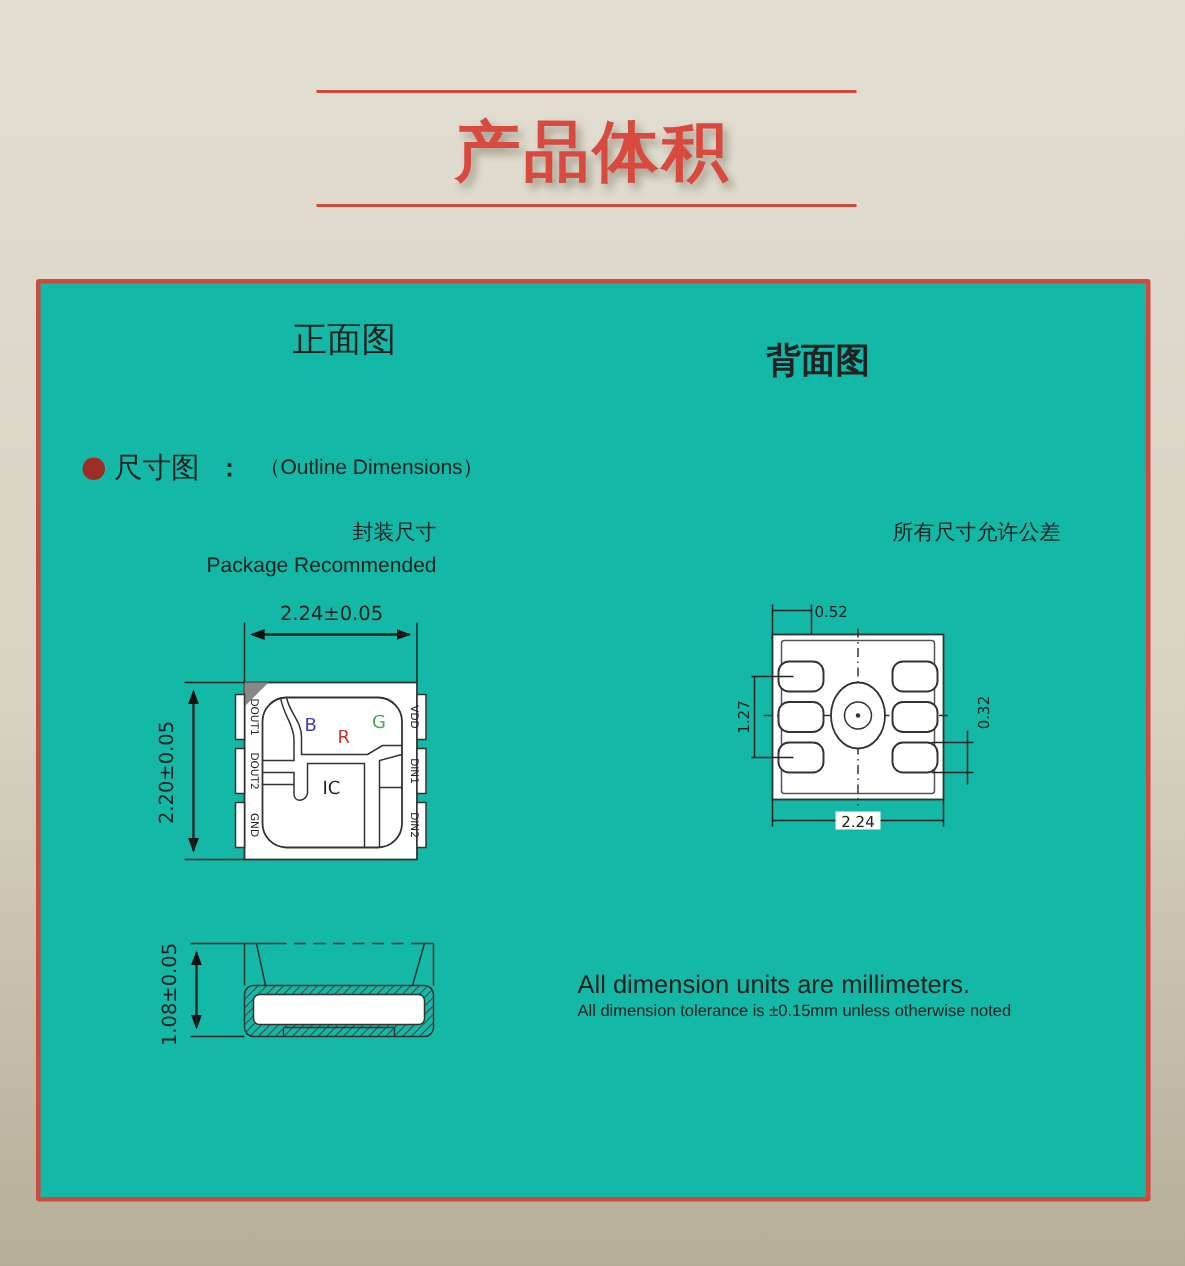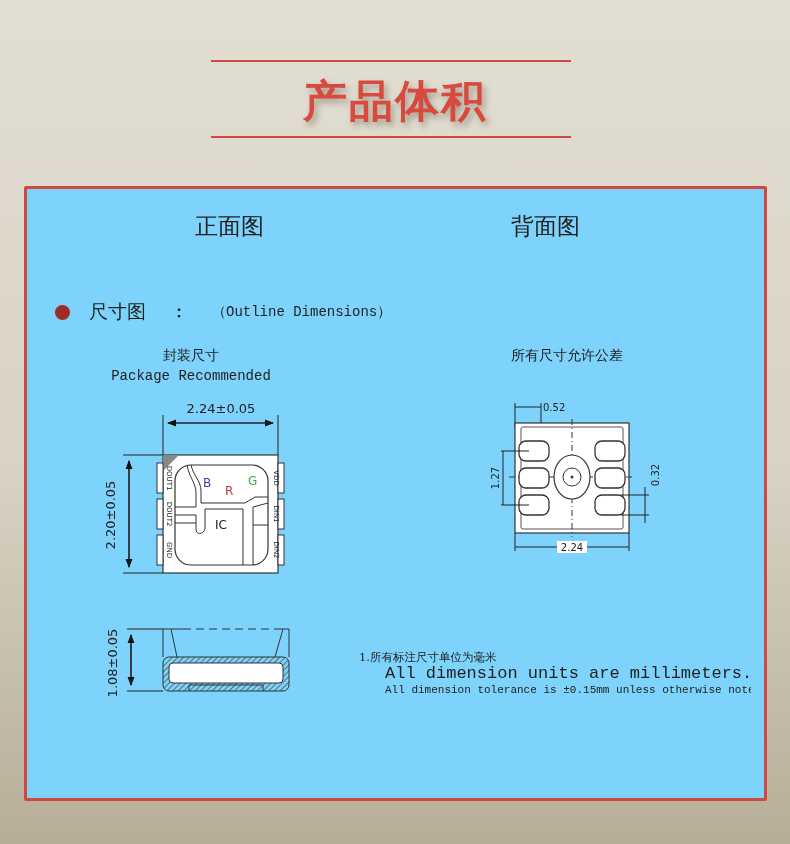--- a/index.html
+++ b/index.html
@@ -10,43 +10,43 @@
   }
   .rule{position:absolute;left:211px;width:360px;height:2px;background:#d0493f;}
   .title{
     position:absolute;left:0;width:790px;top:72px;text-align:center;
     font-family:"DejaVu Sans","Liberation Sans",sans-serif;
     font-size:44px;font-weight:bold;color:#d84a3f;letter-spacing:2px;
     text-shadow:3px 4px 6px rgba(90,80,60,0.45);
   }
   .frame{
     position:absolute;left:24px;top:186px;width:737px;height:609px;
-    background:#7dd3fc;border:3px solid #d0493f;border-radius:2px;
+    background:#14b8a6;border:3px solid #d0493f;border-radius:2px;
   }
   .abs{position:absolute;}
   .view-label{font-size:23px;color:#222;font-family:"DejaVu Serif","Liberation Serif",serif;}
-  .section-head{font-size:18px;display:flex;align-items:center;gap:19px;}
+  .section-head{font-size:18px;display:flex;align-items:center;gap:6px;}
   .dot{width:15px;height:15px;border-radius:50%;background:#9f2b25;display:inline-block;}
-  .mono{font-family:Liberation Mono, monospace;}
+  .mono{font-family:Liberation Sans, sans-serif;}
   .cn{font-family:"DejaVu Serif","Liberation Serif",serif;}
-  .cap{text-align:center;font-size:14px;line-height:21px;}
+  .cap{text-align:right;font-size:14px;line-height:21px;}
   .notes{font-size:11.5px;line-height:16.5px;}
   svg text{font-family:"DejaVu Sans","Liberation Sans",sans-serif;}
 </style>
 </head>
 <body>
 
 <div class="rule" style="top:60px;"></div>
 <div class="title">产品体积</div>
 <div class="rule" style="top:136px;"></div>
 
 <div class="frame">
 
   <div class="abs view-label" style="left:168px;top:22px;">正面图</div>
-  <div class="abs view-label" style="left:484px;top:22px;">背面图</div>
+  <div class="abs view-label" style="left:484px;top:36px;font-weight:bold;">背面图</div>
 
   <div class="abs section-head" style="left:28px;top:110px;">
     <span class="dot"></span>
     <span class="cn" style="font-size:19px;">尺寸图</span>
     <span class="cn" style="font-size:16px;margin:0 6px;font-weight:bold;">：</span>
     <span class="mono" style="font-size:14px;">（Outline Dimensions）</span>
   </div>
 
   <div class="abs cap" style="left:64px;top:156px;width:200px;">
     <div class="cn">封装尺寸</div>
@@ -170,18 +170,17 @@
     <text transform="translate(178,78) rotate(-90)" text-anchor="middle" font-size="10" fill="#222">0.32</text>
 
     <line x1="34" y1="136" x2="34" y2="154" stroke="#222"></line>
     <line x1="148" y1="136" x2="148" y2="154" stroke="#222"></line>
     <line x1="34" y1="150" x2="148" y2="150" stroke="#222"></line>
     <rect x="76" y="144" width="30" height="12" fill="#fff"></rect>
     <text x="91" y="154" text-anchor="middle" font-size="10" fill="#222">2.24</text>
   </svg>
 
   <div class="abs notes" style="left:332px;top:460px;width:400px;">
-    <div class="cn">1.所有标注尺寸单位为毫米</div>
     <div class="mono" style="padding-left:26px;font-size:17px;">All dimension units are millimeters.</div>
     <div class="mono" style="padding-left:26px;font-size:11px;white-space:nowrap;overflow:hidden;width:366px;">All dimension tolerance is ±0.15mm unless otherwise noted</div>
   </div>
 
 </div>
 
 </body></html>

